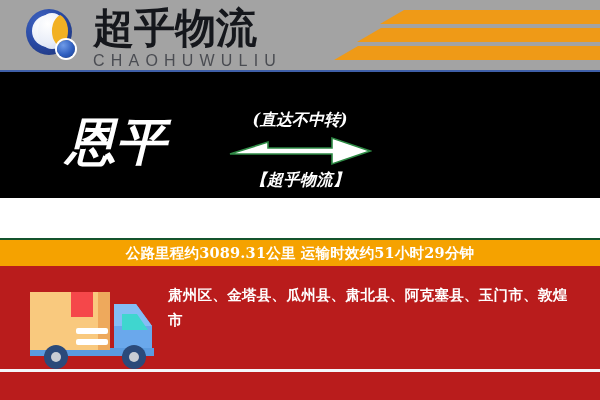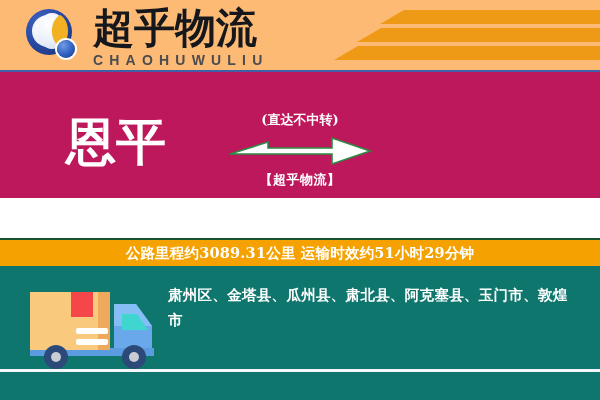--- a/index.html
+++ b/index.html
@@ -17,21 +17,21 @@
     height: 400px;
     overflow: hidden;
     background: #ffffff;
   }
 
   
   #header {
     position: absolute;
     left: 0; top: 0;
     width: 600px; height: 72px;
-    background: #fdba74;
+    background: #a3a3a3;
     overflow: hidden;
   }
   #logo-mark {
     position: absolute;
     left: 26px; top: 9px;
     width: 54px; height: 54px;
   }
   #logo-disc {
     position: absolute;
     left: 0; top: 0;
@@ -79,22 +79,22 @@
     font-weight: bold;
     font-size: 41px;
     line-height: 44px;
     color: #15171c;
     letter-spacing: 0px;
     white-space: nowrap;
   }
   #brand-py {
     margin-top: 2px;
     font-family: "Liberation Sans", sans-serif;
-    font-weight: bold;
-    font-size: 14px;
+    font-weight: normal;
+    font-size: 16px;
     letter-spacing: 6.2px;
     color: #4a4c52;
     white-space: nowrap;
   }
   .stripe {
     position: absolute;
     height: 14px;
     background: #ef9a17;
     right: 0;
   }
@@ -107,21 +107,22 @@
     left: 0; top: 70px;
     width: 600px; height: 2px;
     background: #3f5fa8;
   }
 
   
   #route-panel {
     position: absolute;
     left: 0; top: 72px;
     width: 600px; height: 126px;
-    background: #be185d;
+    background: #000000;
+    font-style: italic;
   }
   #origin-city, #dest-city {
     position: absolute;
     top: 42px;
     font-family: "DejaVu Serif", "Liberation Serif", serif;
     font-weight: bold;
     font-size: 50px;
     line-height: 56px;
     color: #ffffff;
     white-space: nowrap;
@@ -131,21 +132,21 @@
 
   #route-middle {
     position: absolute;
     left: 228px; top: 40px;
     width: 144px;
     text-align: center;
   }
   #direct-note, #roundtrip-note {
     font-family: "DejaVu Serif", "Liberation Serif", serif;
     font-weight: bold;
-    font-size: 13px;
+    font-size: 16px;
     line-height: 16px;
     color: #ffffff;
     white-space: nowrap;
   }
   #arrow-wrap {
     position: relative;
     width: 144px;
     height: 34px;
     margin: 6px 0 4px 0;
   }
@@ -171,21 +172,21 @@
     color: #ffffff;
     white-space: nowrap;
     letter-spacing: 0.2px;
   }
 
   
   #coverage-panel {
     position: absolute;
     left: 0; top: 266px;
     width: 600px; height: 134px;
-    background: #0f766e;
+    background: #b91c1c;
     overflow: hidden;
   }
   #coverage-text {
     position: absolute;
     left: 168px; top: 16px;
     width: 404px;
     font-family: "DejaVu Serif", "Liberation Serif", serif;
     font-weight: bold;
     font-size: 14.5px;
     line-height: 25px;

